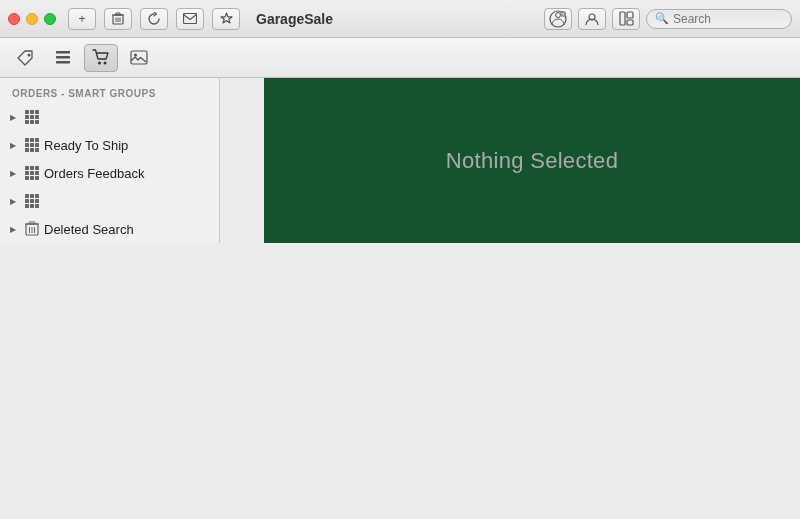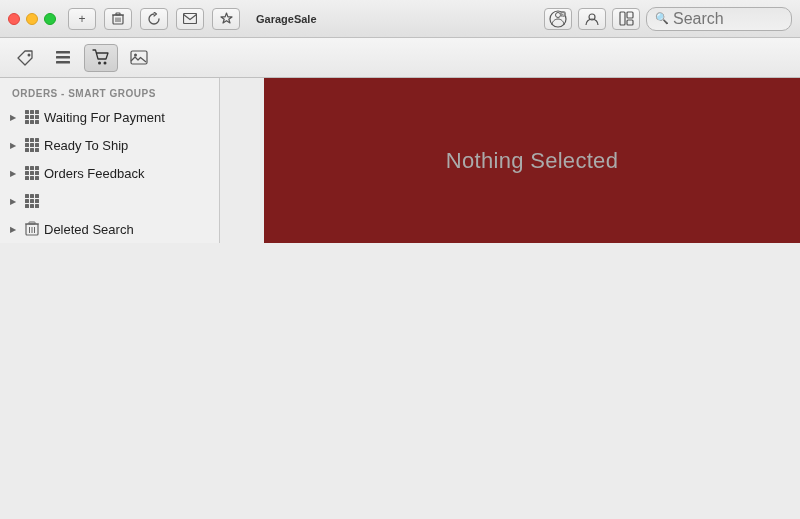--- a/index.html
+++ b/index.html
@@ -40,21 +40,21 @@
       justify-content: center;
       font-size: 7px;
       cursor: pointer;
     }
 
     .traffic-light.close { background: #ff5f56; border: 1px solid #e0443e; }
     .traffic-light.minimize { background: #ffbd2e; border: 1px solid #dea123; }
     .traffic-light.maximize { background: #27c93f; border: 1px solid #1aab29; }
 
     .app-title {
-      font-size: 11px;
+      font-size: 14px;
       font-weight: 600;
       color: #333;
       margin: 0 8px;
     }
 
     .titlebar-btn {
       width: 28px;
       height: 22px;
       background: linear-gradient(to bottom, #f8f8f8, #e8e8e8);
       border: 1px solid #b0b0b0;
@@ -102,21 +102,21 @@
 
     .search-icon {
       color: #888;
       font-size: 11px;
     }
 
     .search-input {
       border: none;
       background: transparent;
       outline: none;
-      font-size: 16px;
+      font-size: 12px;
       color: #888;
       width: 110px;
     }
 
     
     .window-body {
       display: flex;
       flex-direction: column;
       flex: 1;
     }
@@ -219,21 +219,21 @@
     .smart-group-icon .sq {
       width: 4px;
       height: 4px;
       background: #666;
       border-radius: 0.5px;
     }
 
     
     .main-panel {
       flex: 1;
-      background: #7f1d1d;
+      background: #14532d;
       display: flex;
       align-items: center;
       justify-content: center;
     }
 
     .nothing-selected {
       font-size: 22px;
       color: #aaa;
       font-weight: 300;
       letter-spacing: 0.3px;
@@ -358,21 +358,20 @@
               <div class="sq"></div>
               <div class="sq"></div>
             <div class="sq"></div>
               <div class="sq"></div>
               <div class="sq"></div>
             <div class="sq"></div>
               <div class="sq"></div>
               <div class="sq"></div>
           </div>
         </span>
-        <span>Waiting For Payment</span>
       </div>
 
       <div class="sidebar-item">
         <span class="chevron">▶</span>
         <span class="item-icon">
           <div class="smart-group-icon">
             <div class="sq"></div>
               <div class="sq"></div>
               <div class="sq"></div>
             <div class="sq"></div>

